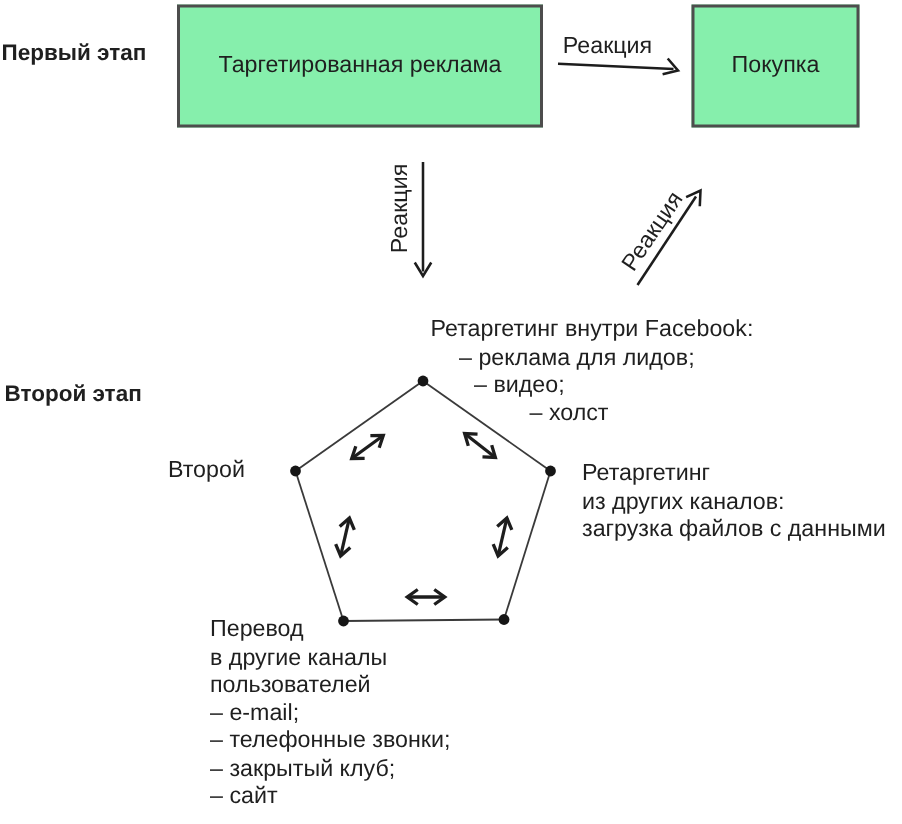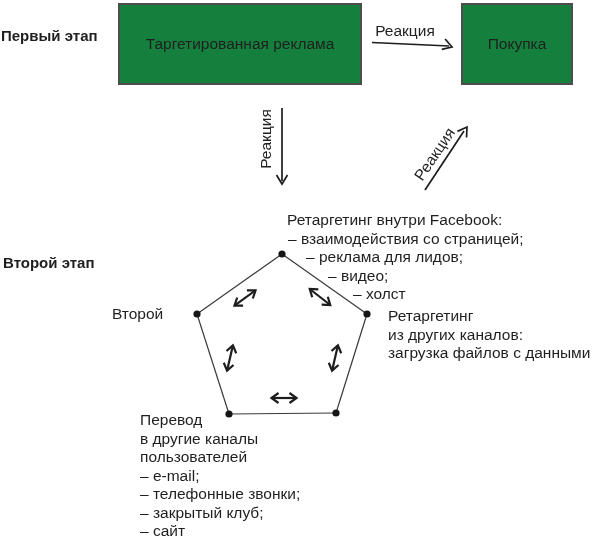--- a/index.html
+++ b/index.html
@@ -4,21 +4,21 @@
 <style>
   html,body{margin:0;padding:0;background:#ffffff;}
   #canvas{
     position:relative;width:601px;height:549px;overflow:hidden;background:#ffffff;
     font-family:"Liberation Sans","DejaVu Sans",sans-serif;color:#1f1f1f;
   }
   .abs{position:absolute;}
   .txt{font-size:15.5px;line-height:18.5px;white-space:nowrap;}
   .stage-label{font-size:15px;font-weight:bold;white-space:nowrap;}
   .box{
-    position:absolute;box-sizing:border-box;border:2px solid #4d4d4d;background:#15803d;
+    position:absolute;box-sizing:border-box;border:2px solid #4d4d4d;background:#86efac;
     display:flex;align-items:center;justify-content:center;
     font-size:15.5px;text-align:center;white-space:nowrap;
   }
   svg{position:absolute;left:0;top:0;}
   .edge{stroke:#3a3a3a;stroke-width:1.2;}
   .dot{fill:#161616;stroke:none;}
   .arr{stroke:#1d1d1d;stroke-width:1.7;fill:none;}
   .darr{stroke:#1d1d1d;stroke-width:2.2;fill:none;stroke-linecap:butt;stroke-linejoin:miter;}
   .svgtxt{font-family:"Liberation Sans","DejaVu Sans",sans-serif;font-size:15.5px;fill:#1f1f1f;}
 </style>
@@ -104,23 +104,22 @@
   <div class="abs txt" style="left:372px;top:22px;width:66px;text-align:center;">Реакция</div>
 
   <div class="box" style="left:461px;top:3px;width:112px;height:82px;">
     <span>Покупка</span>
   </div>
 
   <div class="abs stage-label" style="left:3px;top:254px;">Второй этап</div>
 
   <div class="abs txt" style="left:287px;top:211px;">
     <div>Ретаргетинг внутри Facebook:</div>
-    <div style="margin-left:1px">– взаимодействия со страницей;</div>
     <div style="margin-left:19px">– реклама для лидов;</div>
-    <div style="margin-left:41px">– видео;</div>
+    <div style="margin-left:29px">– видео;</div>
     <div style="margin-left:66px">– холст</div>
   </div>
 
   <div class="abs txt" style="left:112px;top:305px;">Второй</div>
 
   <div class="abs txt" style="left:388px;top:307px;">
     <div>Ретаргетинг</div>
     <div>из других каналов:</div>
     <div>загрузка файлов с данными</div>
   </div>

